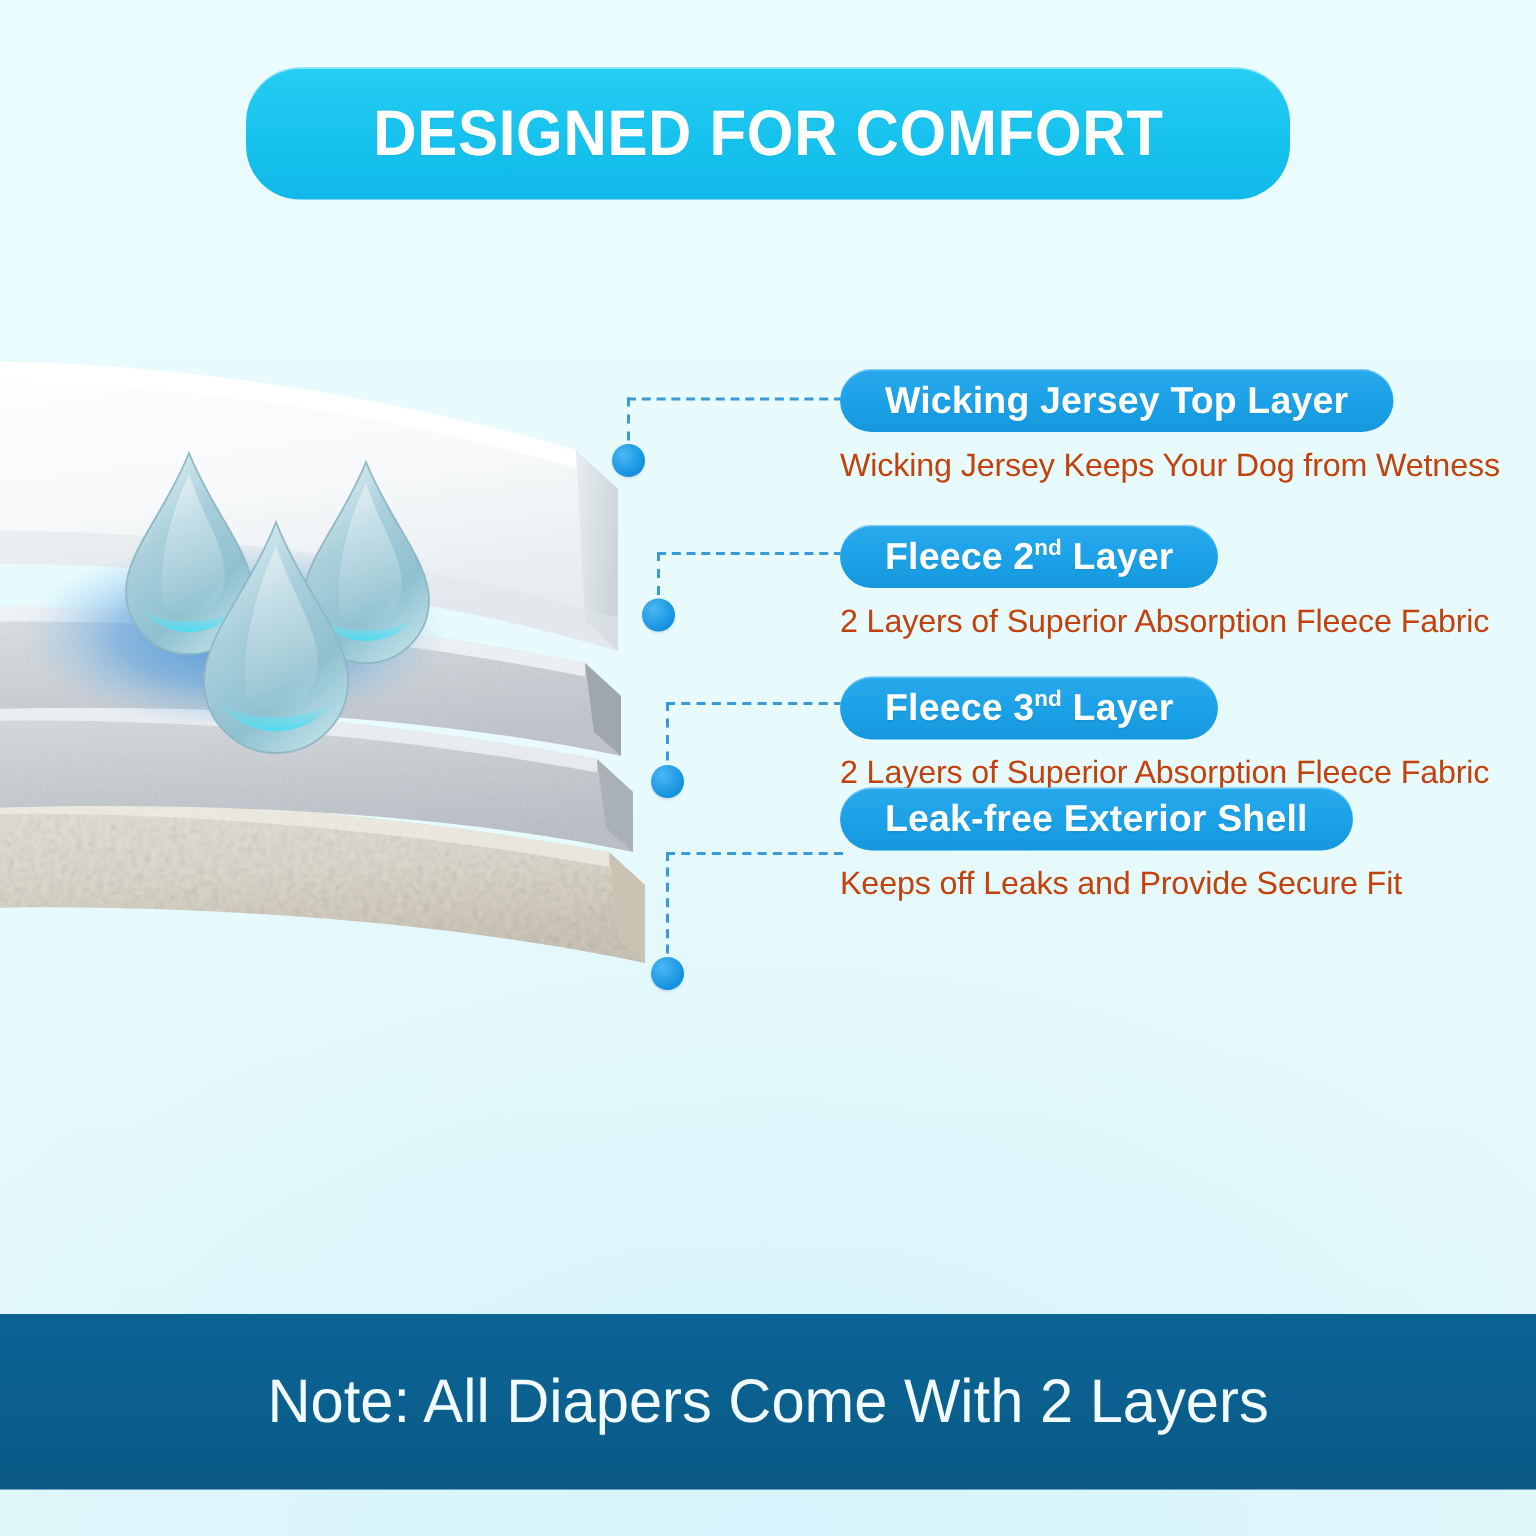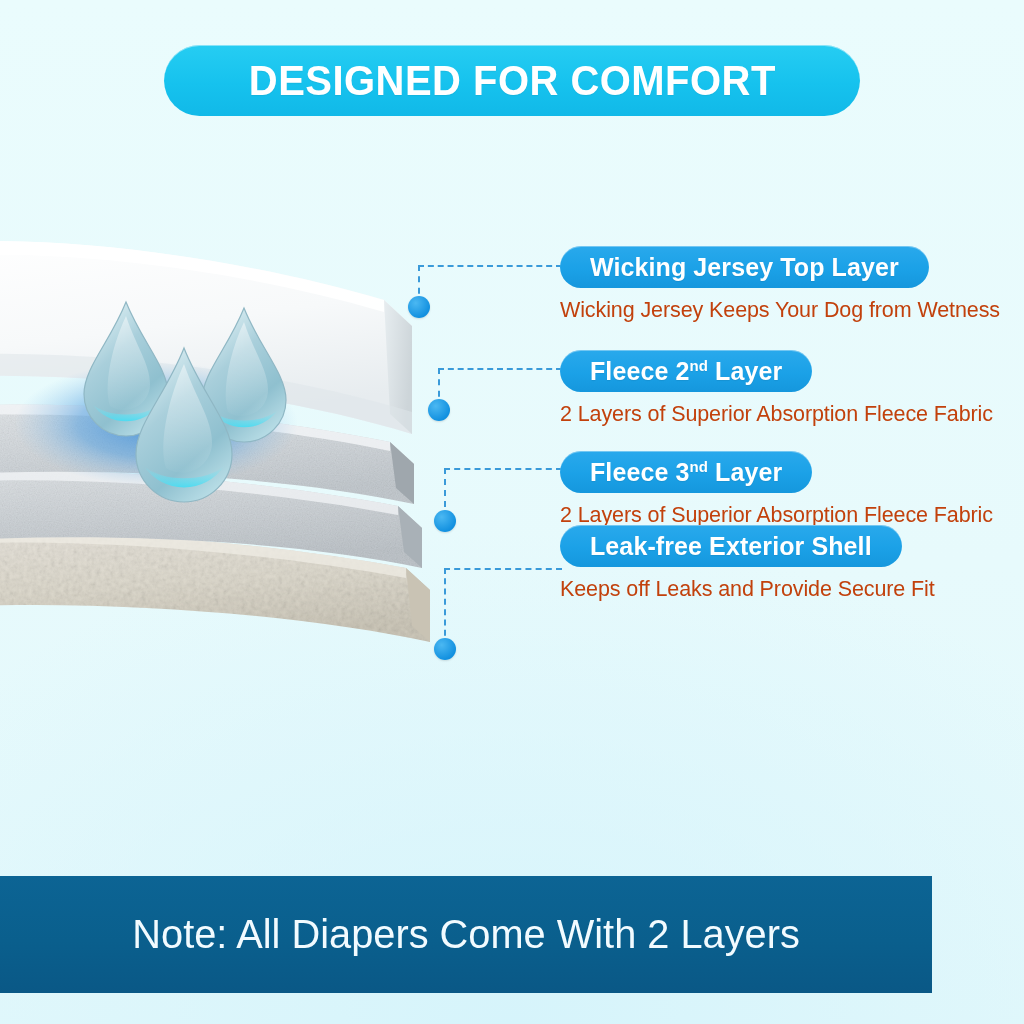--- a/index.html
+++ b/index.html
@@ -14,21 +14,21 @@
   
   .bg{
     position:absolute;inset:0;
     background:
       radial-gradient(120% 80% at 50% 100%, #d6f4fb 0%, rgba(233,251,252,0) 60%),
       linear-gradient(180deg,#eafcfd 0%,#e7fafc 55%,#e3f8fb 100%);
   }
 
   
   .header-pill{
-    position:absolute;left:164px;top:45px;width:696px;height:71px;
+    position:absolute;left:164px;top:45px;width:696px;height:88px;
     background:linear-gradient(180deg,#26cdf2 0%,#16c2ee 55%,#11b9e8 100%);
     border-radius:36px;
     display:flex;align-items:center;justify-content:center;
     box-shadow:0 1px 0 rgba(255,255,255,.45) inset;
   }
   .header-pill .ttl{
     color:#ffffff;font-weight:bold;font-size:43px;letter-spacing:.5px;
     transform:scaleX(.93);transform-origin:center;white-space:nowrap;
     text-shadow:0 1px 1px rgba(0,0,0,.06);
   }
@@ -68,21 +68,21 @@
   .callout .pill .lbl sup{
     font-size:15px;font-weight:bold;vertical-align:super;line-height:0;
   }
   .callout .sub{
     margin-top:10px;color:#c2410c;font-size:21.5px;white-space:nowrap;
     letter-spacing:-.1px;
   }
 
   
   .bottom-banner{
-    position:absolute;left:0;top:876px;width:932px;height:117px;
+    position:absolute;left:0;top:876px;width:1024px;height:117px;
     background:linear-gradient(180deg,#0c6494 0%,#0a5f8d 55%,#0a5886 100%);
     display:flex;align-items:center;justify-content:center;
   }
   .bottom-banner .note{
     color:#f2fbff;font-size:41px;font-weight:normal;white-space:nowrap;
     transform:scaleX(.97);transform-origin:center;
   }
 </style>
 </head>
 <body>

